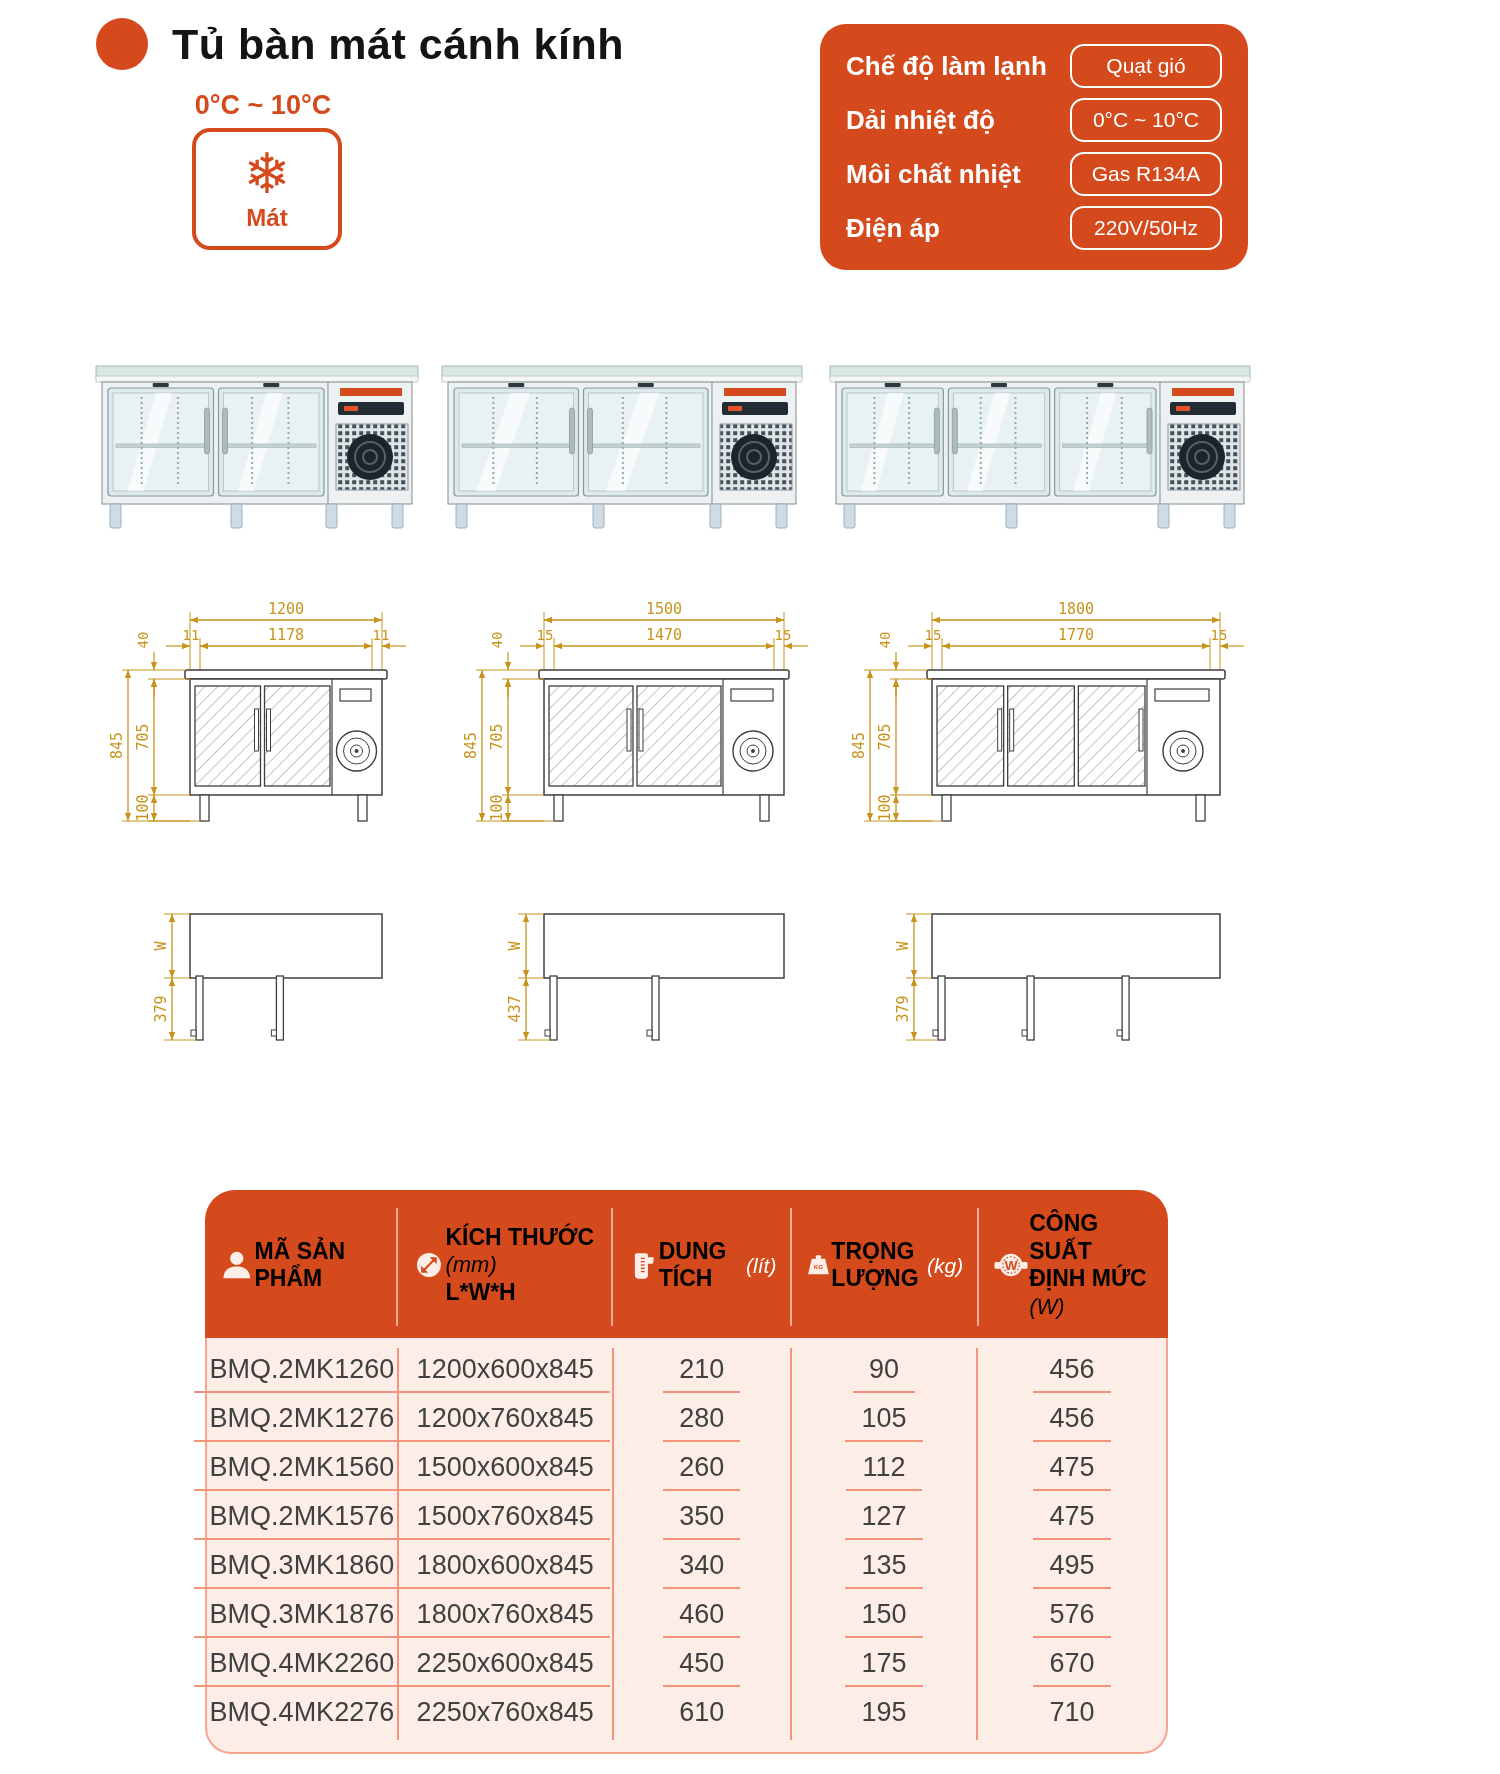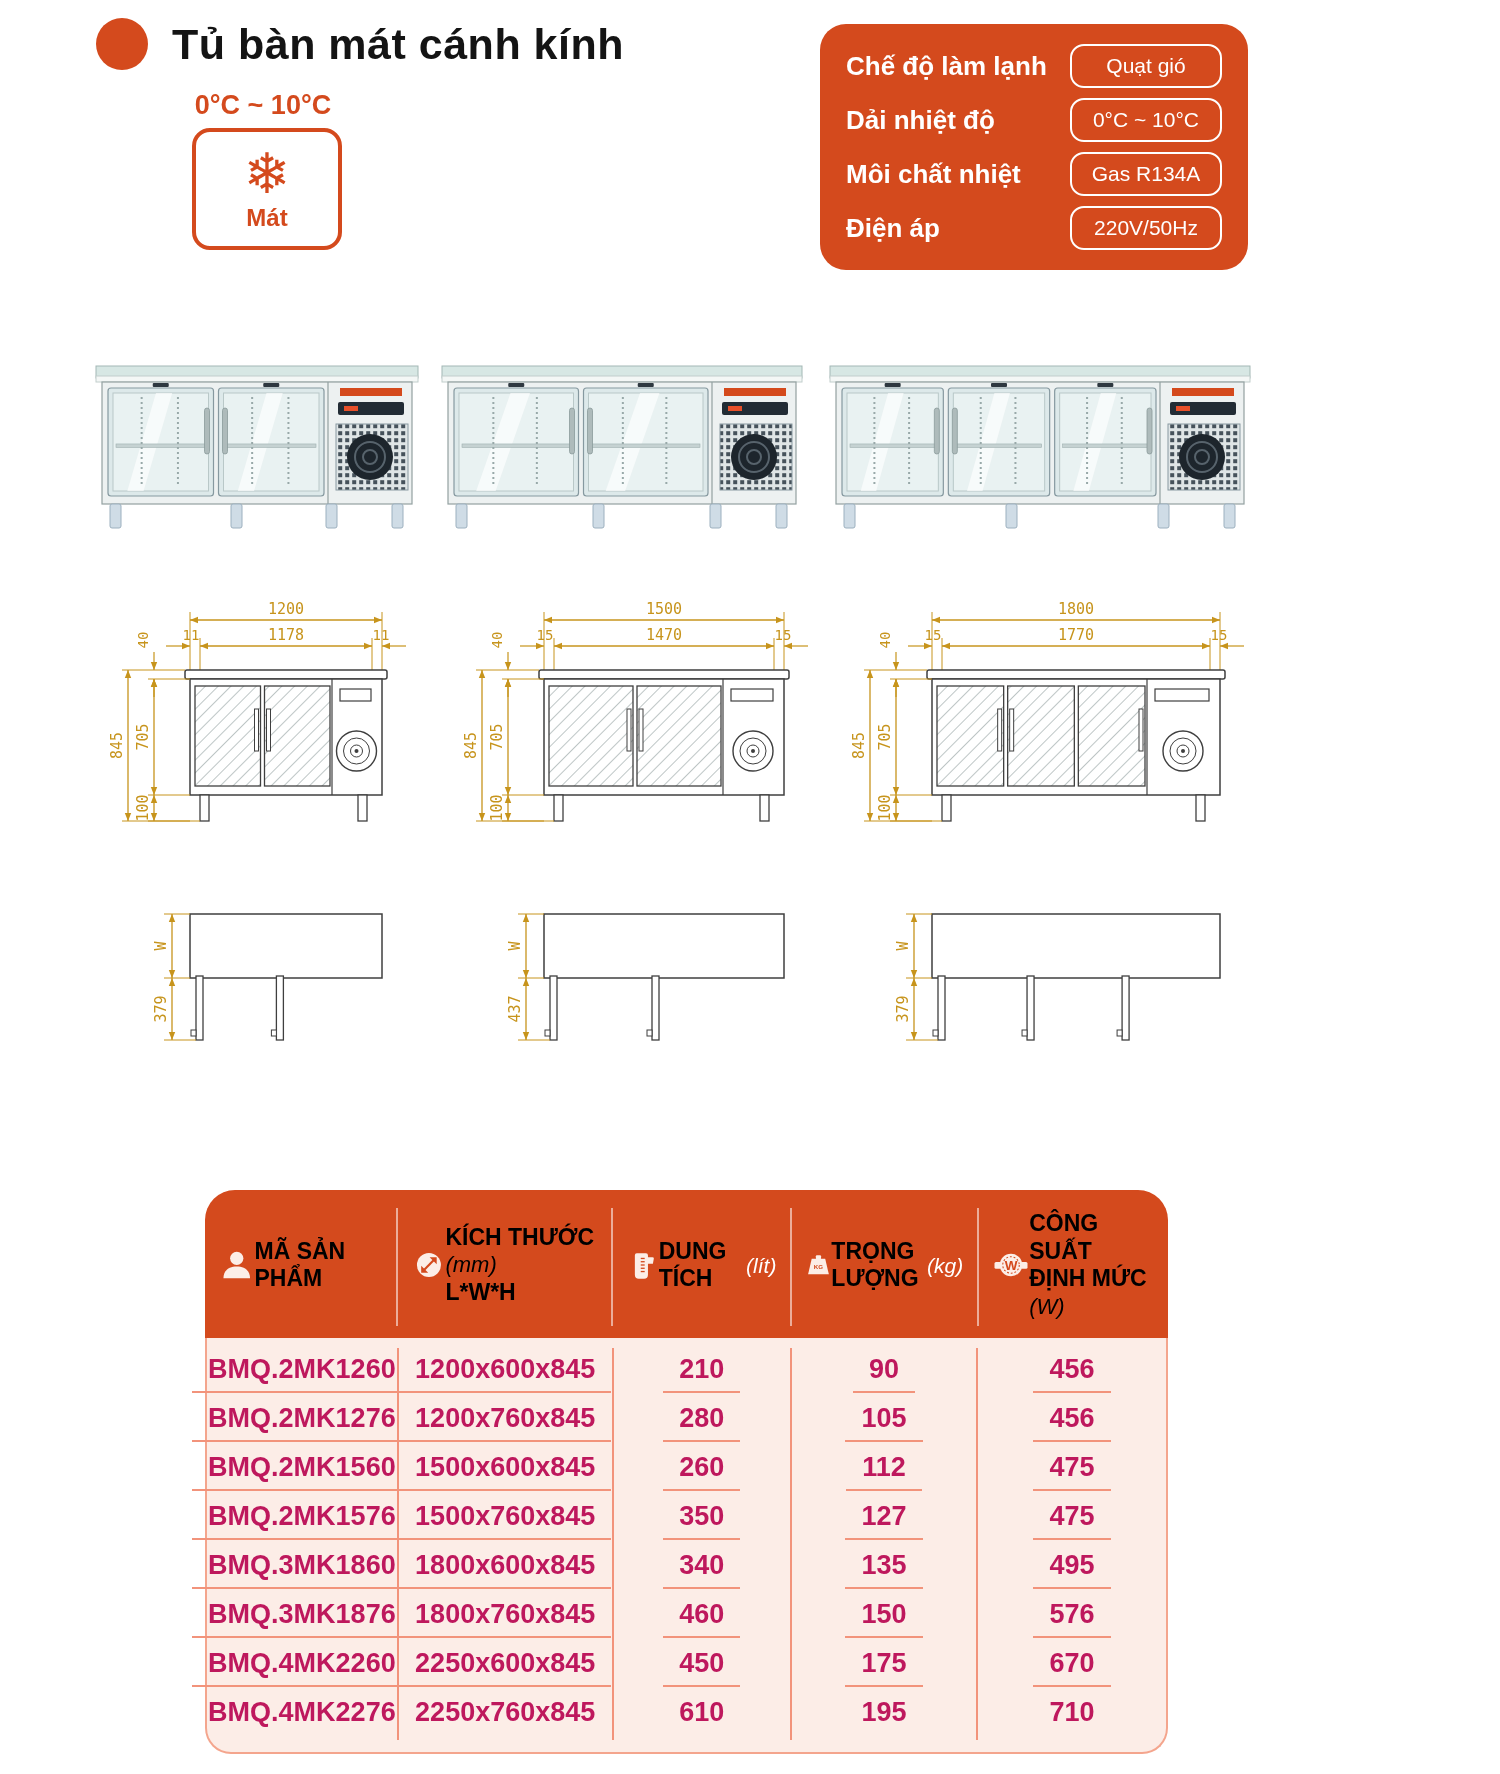--- a/index.html
+++ b/index.html
@@ -39,21 +39,21 @@
   .hicon{height:46px;}
   .hlabel{color:#000000;font-weight:800;font-size:23px;line-height:1.2;}
   .hunit{font-weight:400;font-style:italic;font-size:22px;}
   .hsub{color:#fff;font-style:italic;font-size:21px;line-height:1.1;}
   .tbody{background:#fcede7;border:2px solid #f4a58d;border-top:none;
          border-radius:0 0 26px 26px;padding:10px 0 12px;}
   .trow{display:flex;}
   .tcell{display:flex;align-items:center;justify-content:center;height:49px;
          box-sizing:border-box;border-right:2px solid #f2937b;}
   .tcell:last-child{border-right:none;}
-  .cellval{font-size:27px;color:#be185d;padding:1px 16px 6px;border-bottom:2px solid #f2937b;font-weight:bold;}
+  .cellval{font-size:27px;color:#404040;padding:1px 16px 6px;border-bottom:2px solid #f2937b;}
   .trow:last-child .cellval{border-bottom-color:transparent;}
   .c0{width:20.0%;} .c1{width:22.4%;} .c2{width:18.6%;} .c3{width:19.4%;} .c4{width:19.6%;}
 </style>
 </head>
 <body>
 
 <div class="page">
 
   <div class="title-row">
     <span class="dot"></span>

